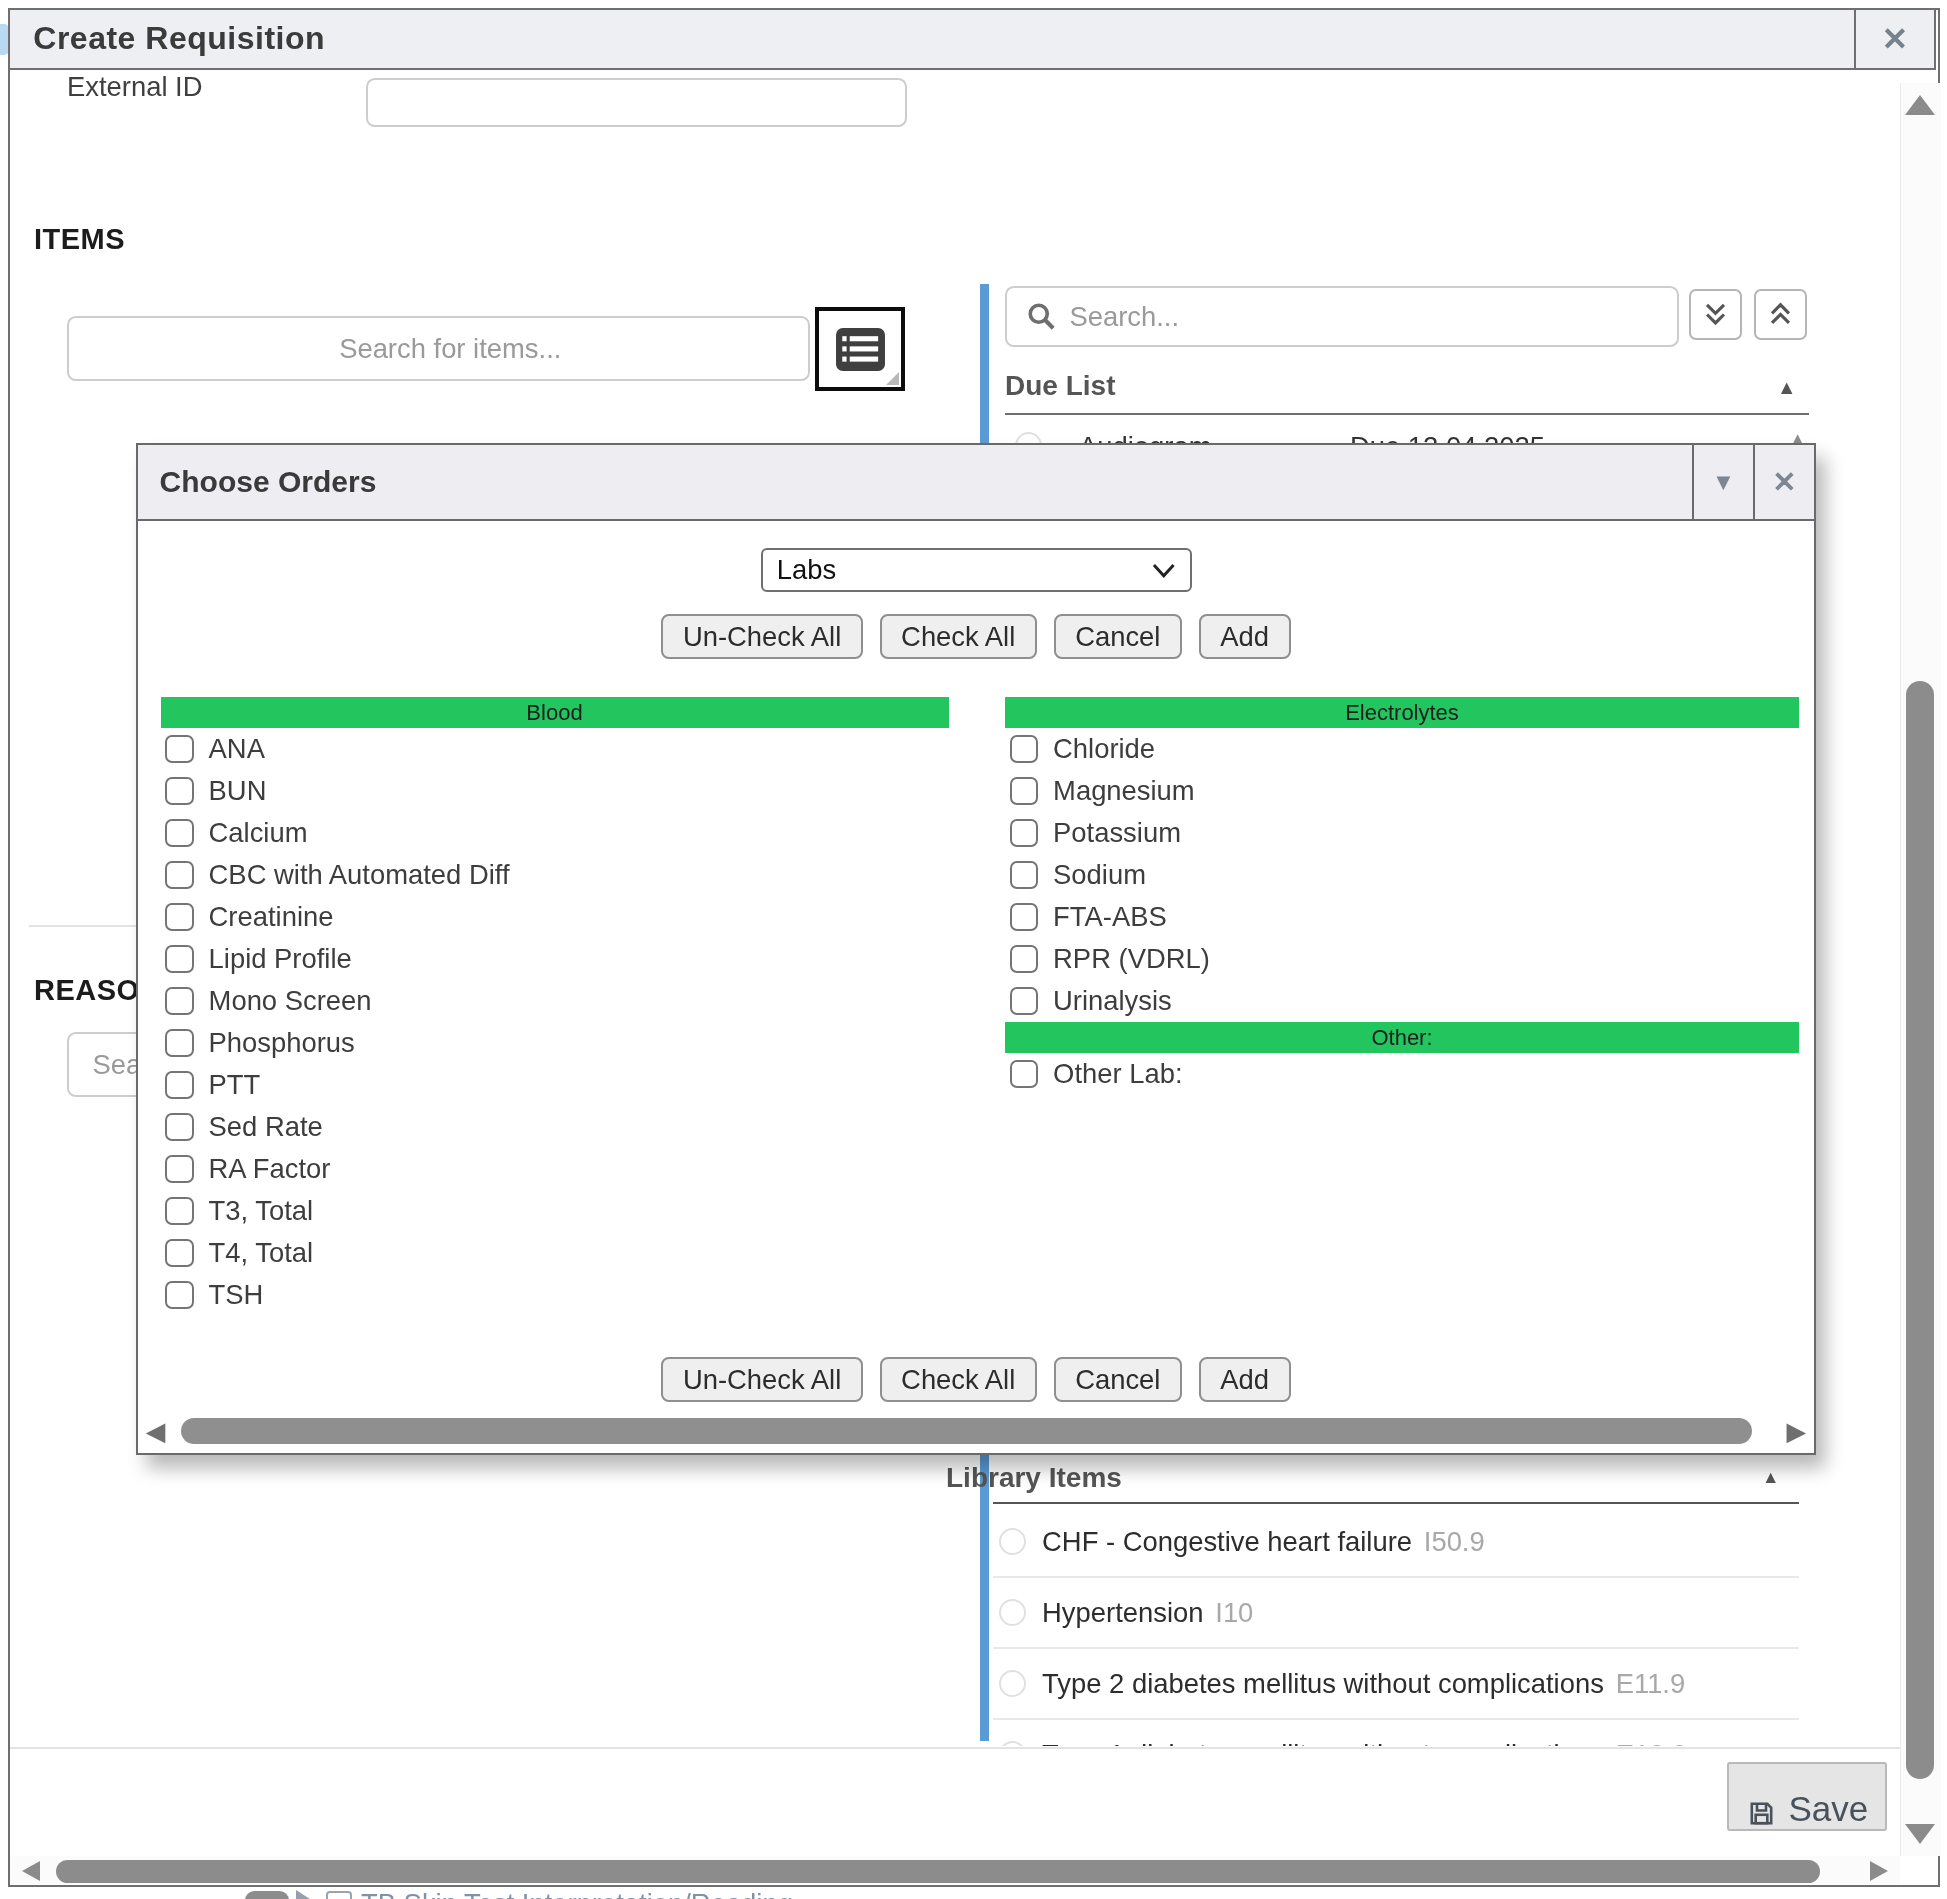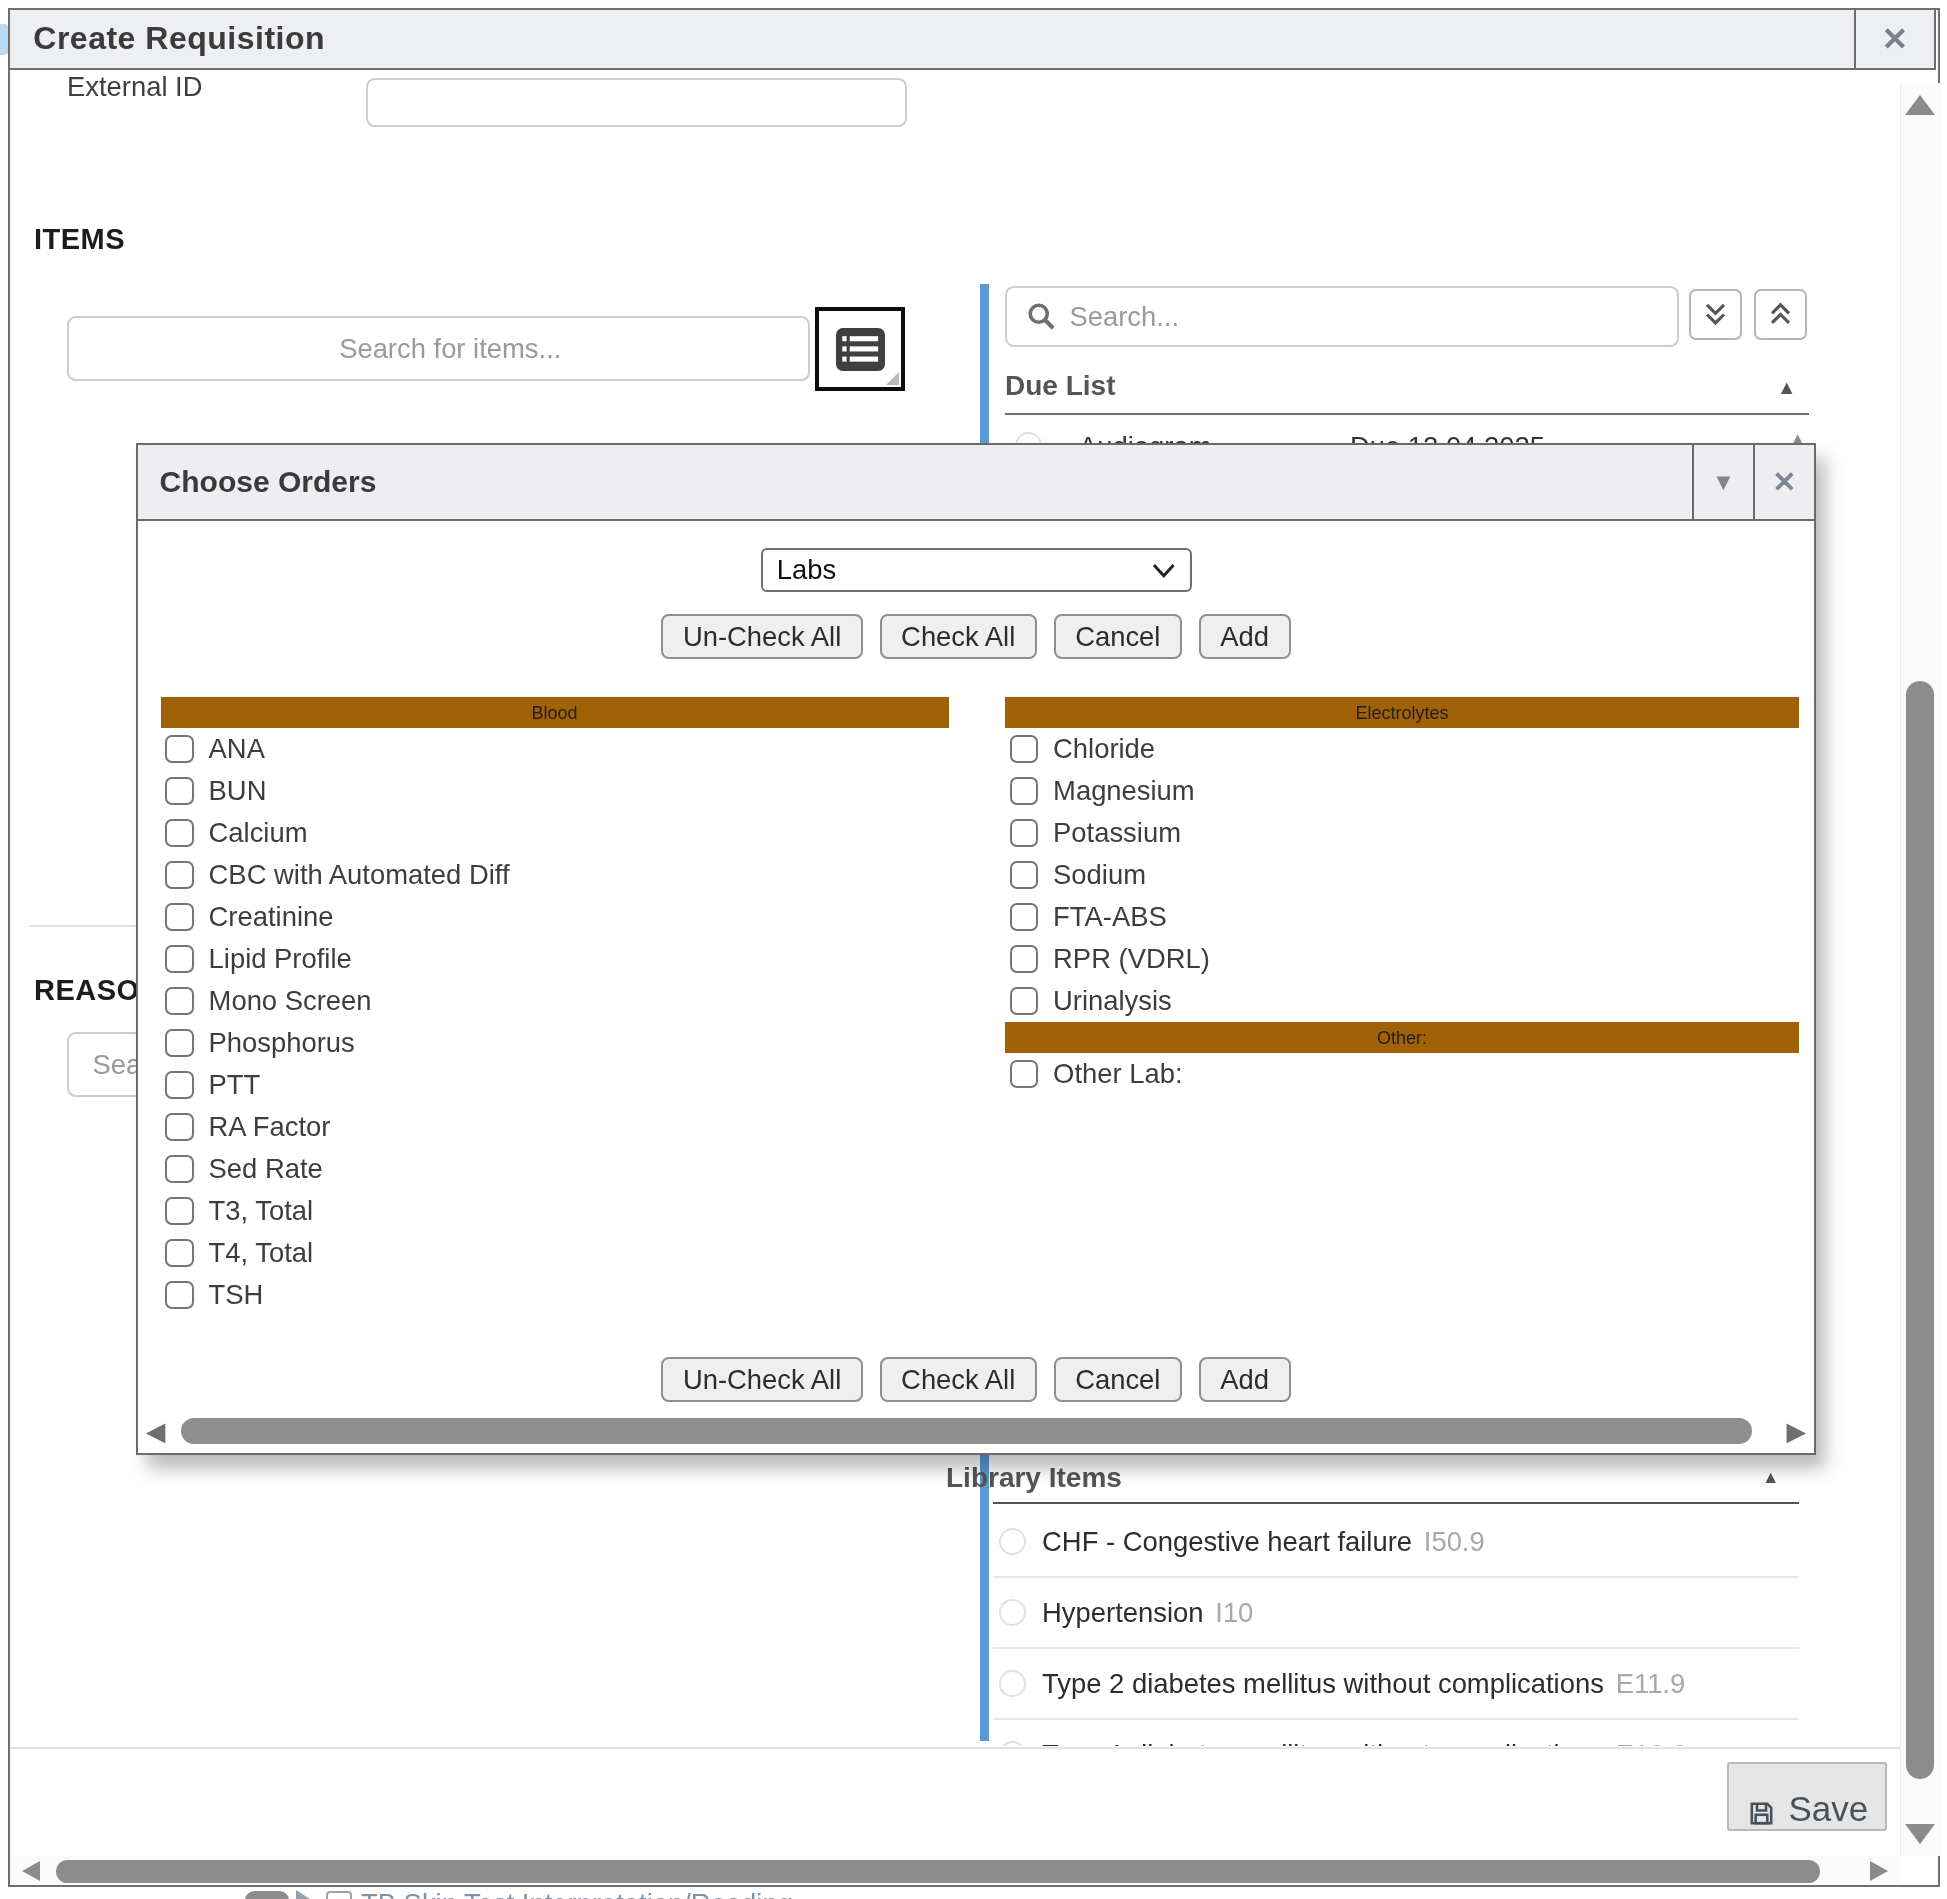--- a/index.html
+++ b/index.html
@@ -49,21 +49,21 @@
   .modal-body{position:relative;width:100%;height:856px;}
 
   .co-select{position:absolute;left:623px;top:27.4px;width:431px;height:44px;border:2px solid #6f6f6f;border-radius:5.9px;
              background:#fff;box-sizing:border-box;display:flex;align-items:center;justify-content:space-between;
              font-size:27.4px;color:#111;padding:0 13.7px;cursor:pointer;}
   .btnrow{position:absolute;left:0;width:100%;display:flex;justify-content:center;gap:16.7px;}
   .gbtn{height:45px;padding:0 19.6px;background:#efefef;border:2px solid #8f8f8f;border-radius:7.8px;
         font-size:27.4px;color:#2c2c2c;font-family:"Liberation Sans",sans-serif;cursor:pointer;}
 
   .co-col{position:absolute;top:176px;}
-  .grp-h{height:31px;background:#a16207;text-align:center;font-size:18px;color:#1f1f1f;line-height:32px;}
+  .grp-h{height:31px;background:#22c55e;text-align:center;font-size:22px;color:#1f1f1f;line-height:32px;}
   .cbrow{height:42px;display:flex;align-items:center;padding-left:4.9px;}
   .cb{width:24.5px;height:24.5px;border:2.9px solid #757575;border-radius:6.9px;background:#fff;margin-right:14.7px;
       flex:0 0 auto;cursor:pointer;}
   .cbl{font-size:27.4px;color:#3d3d3d;white-space:nowrap;}
 
   
   .mhsb{position:absolute;left:0;top:894px;width:100%;height:32px;}
   .mhsb .thumb{position:absolute;left:43px;top:2.9px;width:1571px;height:26.5px;border-radius:13.7px;background:#8f8f8f;cursor:grab;}
   .sb-arrow{position:absolute;font-size:25.5px;color:#6f6f6f;line-height:26.5px;cursor:pointer;}
 
@@ -216,25 +216,25 @@
           <div class="cbrow">
             <span class="cb"></span>
             <span class="cbl">Phosphorus</span>
           </div>
           <div class="cbrow">
             <span class="cb"></span>
             <span class="cbl">PTT</span>
           </div>
           <div class="cbrow">
             <span class="cb"></span>
+            <span class="cbl">Sed Rate</span>
+          </div>
+          <div class="cbrow">
+            <span class="cb"></span>
             <span class="cbl">RA Factor</span>
-          </div>
-          <div class="cbrow">
-            <span class="cb"></span>
-            <span class="cbl">Sed Rate</span>
           </div>
           <div class="cbrow">
             <span class="cb"></span>
             <span class="cbl">T3, Total</span>
           </div>
           <div class="cbrow">
             <span class="cb"></span>
             <span class="cbl">T4, Total</span>
           </div>
           <div class="cbrow">

